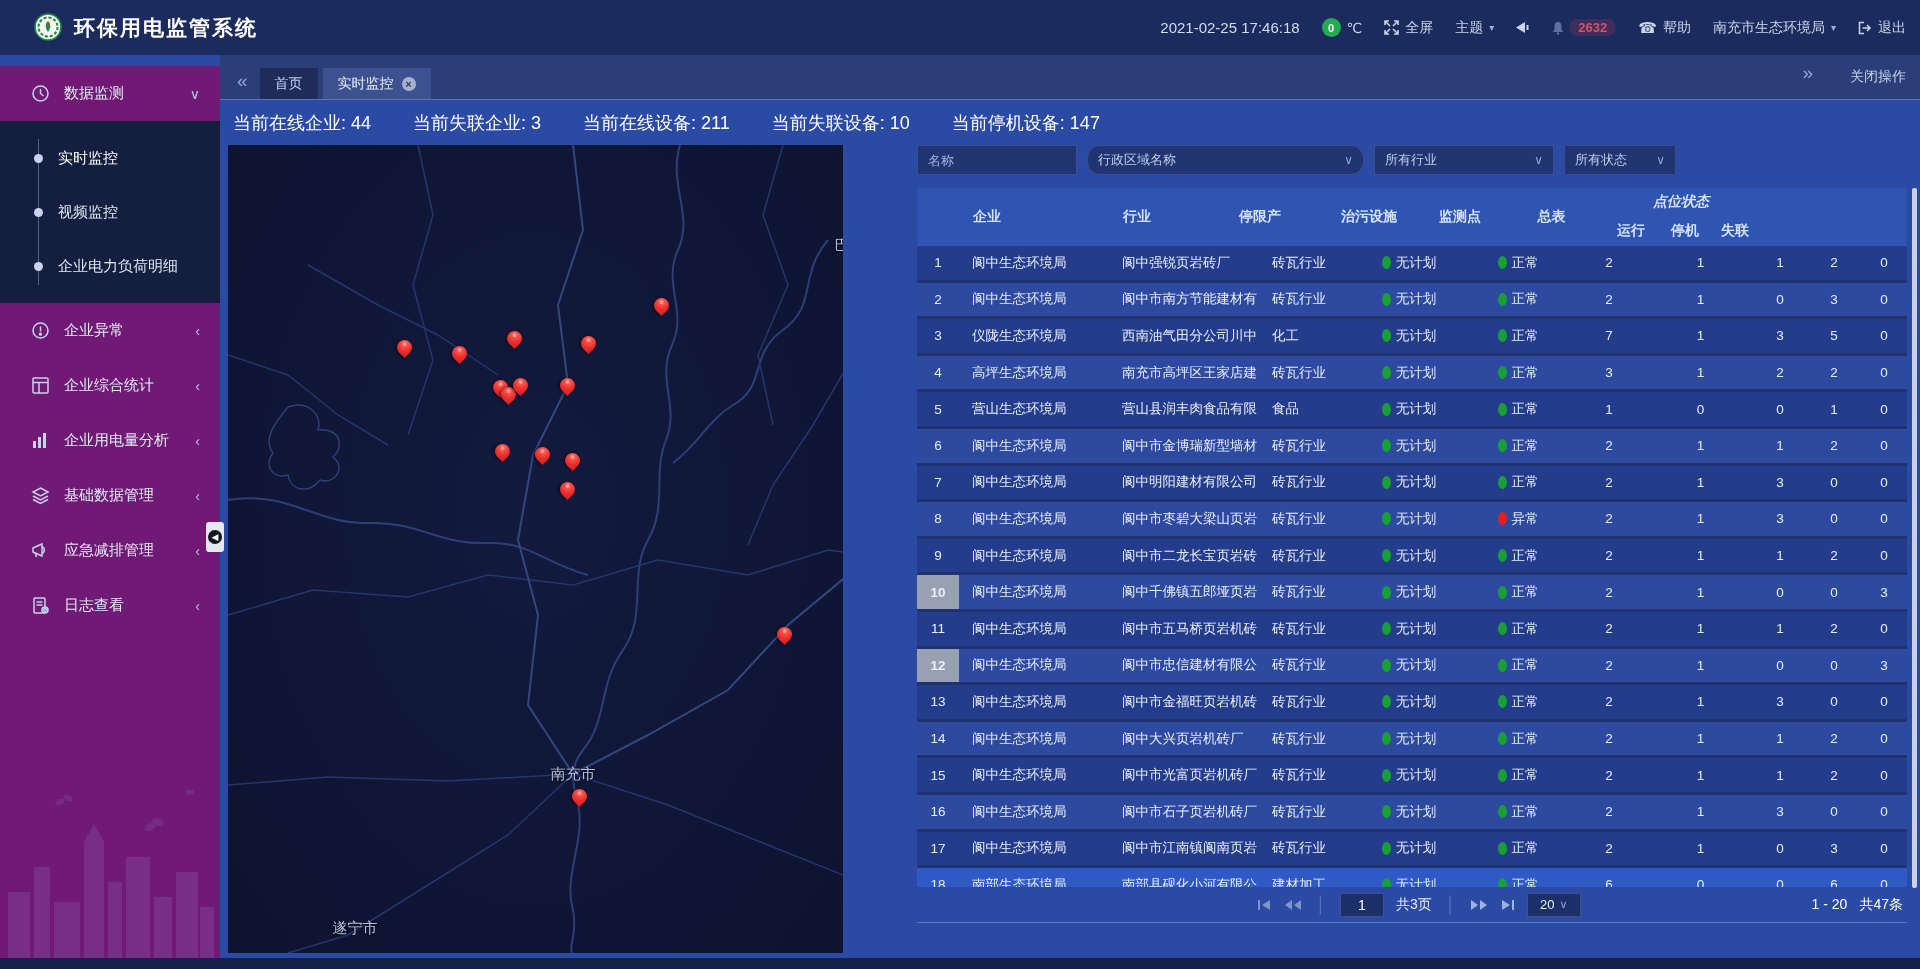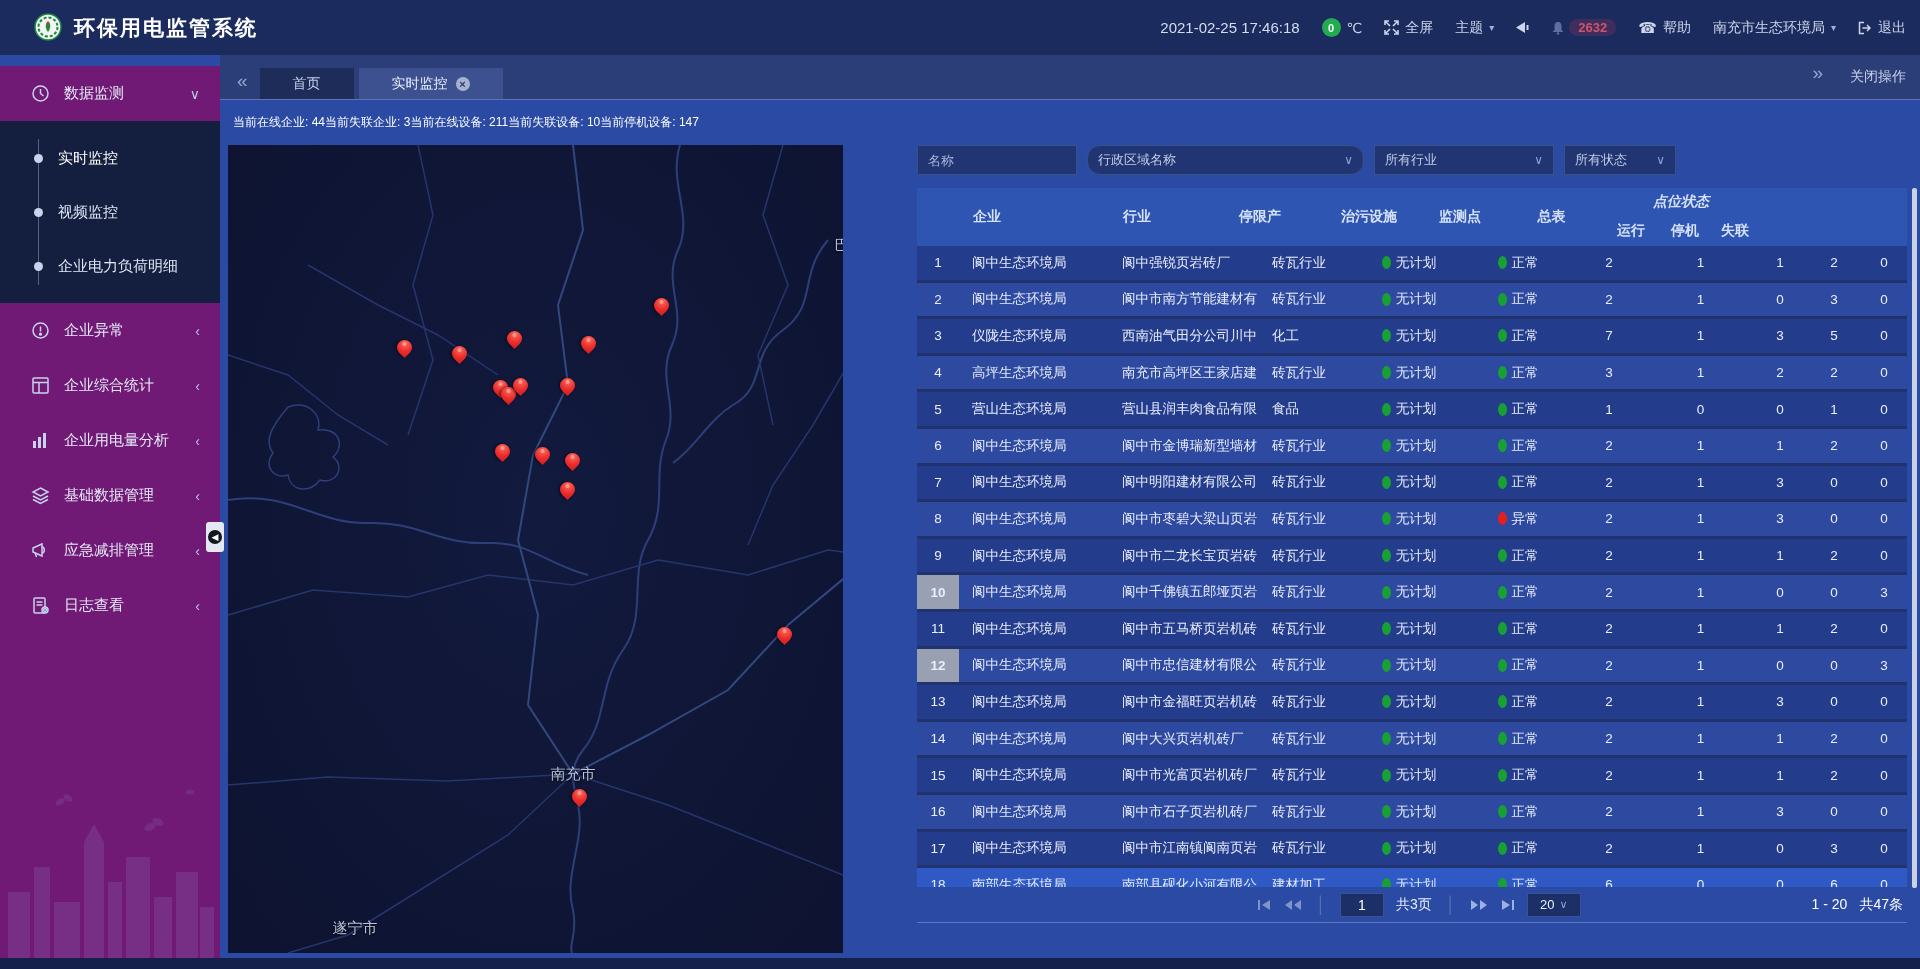--- a/index.html
+++ b/index.html
@@ -31,29 +31,29 @@
   .submenu-item { height:54px; display:flex; align-items:center; padding-left:58px; position:relative; cursor:pointer; }
   .submenu-item .dot { position:absolute; left:34px; width:9px; height:9px; border-radius:50%; background:#c9d3ee; }
   .submenu-item .sl { font-size:15px; color:#dfe6f5; }
   .submenu-item.active .sl { color:#ffffff; }
   .skyline { position:absolute; bottom:8px; left:0; }
 
   
   .tabbar { position:absolute; left:220px; top:55px; width:1700px; height:45px; background:#2c3e78; border-bottom:1px solid #5f73b2; display:flex; align-items:flex-end; z-index:10; }
   .tab-scroll { background:none; border:none; color:#97a7d2; font-size:19px; cursor:pointer; padding:0 6px; margin:0 6px 7px 11px; font-family:inherit; }
   .tab-scroll.right { margin:0 10px 7px 0; }
-  .tab { height:31px; display:flex; align-items:center; gap:8px; padding:0 33px; font-size:14px; color:#c6cfe9; background:#1e2c59; cursor:pointer; }
+  .tab { height:31px; display:flex; align-items:center; gap:8px; padding:0 15px; font-size:14px; color:#c6cfe9; background:#1e2c59; cursor:pointer; }
   .tab.active { background:#3d508f; color:#e9eef9; }
   .tab-close { width:14px; height:14px; border-radius:50%; background:#a7b2cf; color:#2c3a66; font-size:11px; font-weight:bold; line-height:14px; text-align:center; }
   .tabbar-right { margin-left:auto; display:flex; align-items:center; height:45px; }
-  .close-ops { background:none; border:none; color:#c6cfe9; font-size:14px; cursor:pointer; margin-right:14px; margin-left:11px; font-family:inherit; }
+  .close-ops { background:none; border:none; color:#c6cfe9; font-size:14px; cursor:pointer; margin-right:14px; margin-left:21px; font-family:inherit; }
 
   
   .content { position:absolute; left:220px; top:100px; width:1700px; height:869px; background:#2b4aa3; }
-  .statsbar { position:absolute; left:233px; top:100px; height:45px; display:flex; align-items:center; font-size:12px; z-index:5; }
+  .statsbar { position:absolute; left:233px; top:100px; height:45px; display:flex; align-items:center; gap:42px; font-size:18px; z-index:5; }
   .stat-label,.stat-value { color:#ffffff; }
 
   
   .map-panel { position:absolute; left:228px; top:145px; width:615px; height:808px; background:radial-gradient(ellipse at 50% 45%, #121a3e 0%, #0d1330 100%); overflow:hidden; z-index:4; }
   .map-label { position:absolute; transform:translate(-50%,-50%); font-size:15px; color:#b9c3de; text-shadow:0 1px 2px #000; white-space:nowrap; }
   .pin { position:absolute; width:15px; height:15px; background:radial-gradient(circle at 35% 30%, #ff6a5a 0%, #ea2c2c 55%, #d11c1c 100%); border-radius:50% 50% 0 50%; transform:rotate(45deg); box-shadow:-1px 1px 3px rgba(0,0,0,.55); }
   .pin::after { content:""; position:absolute; left:3px; top:3px; width:4px; height:4px; border-radius:50%; background:rgba(255,255,255,.35); }
 
   .collapse-btn { position:absolute; left:206px; top:522px; width:18px; height:30px; background:#e4e8f0; border:none; border-radius:3px; cursor:pointer; z-index:25; display:flex; align-items:center; justify-content:center; padding:0; }
   .collapse-circle { width:14px; height:14px; border-radius:50%; background:#14161c; color:#fff; font-size:9px; line-height:14px; text-align:center; display:block; }

